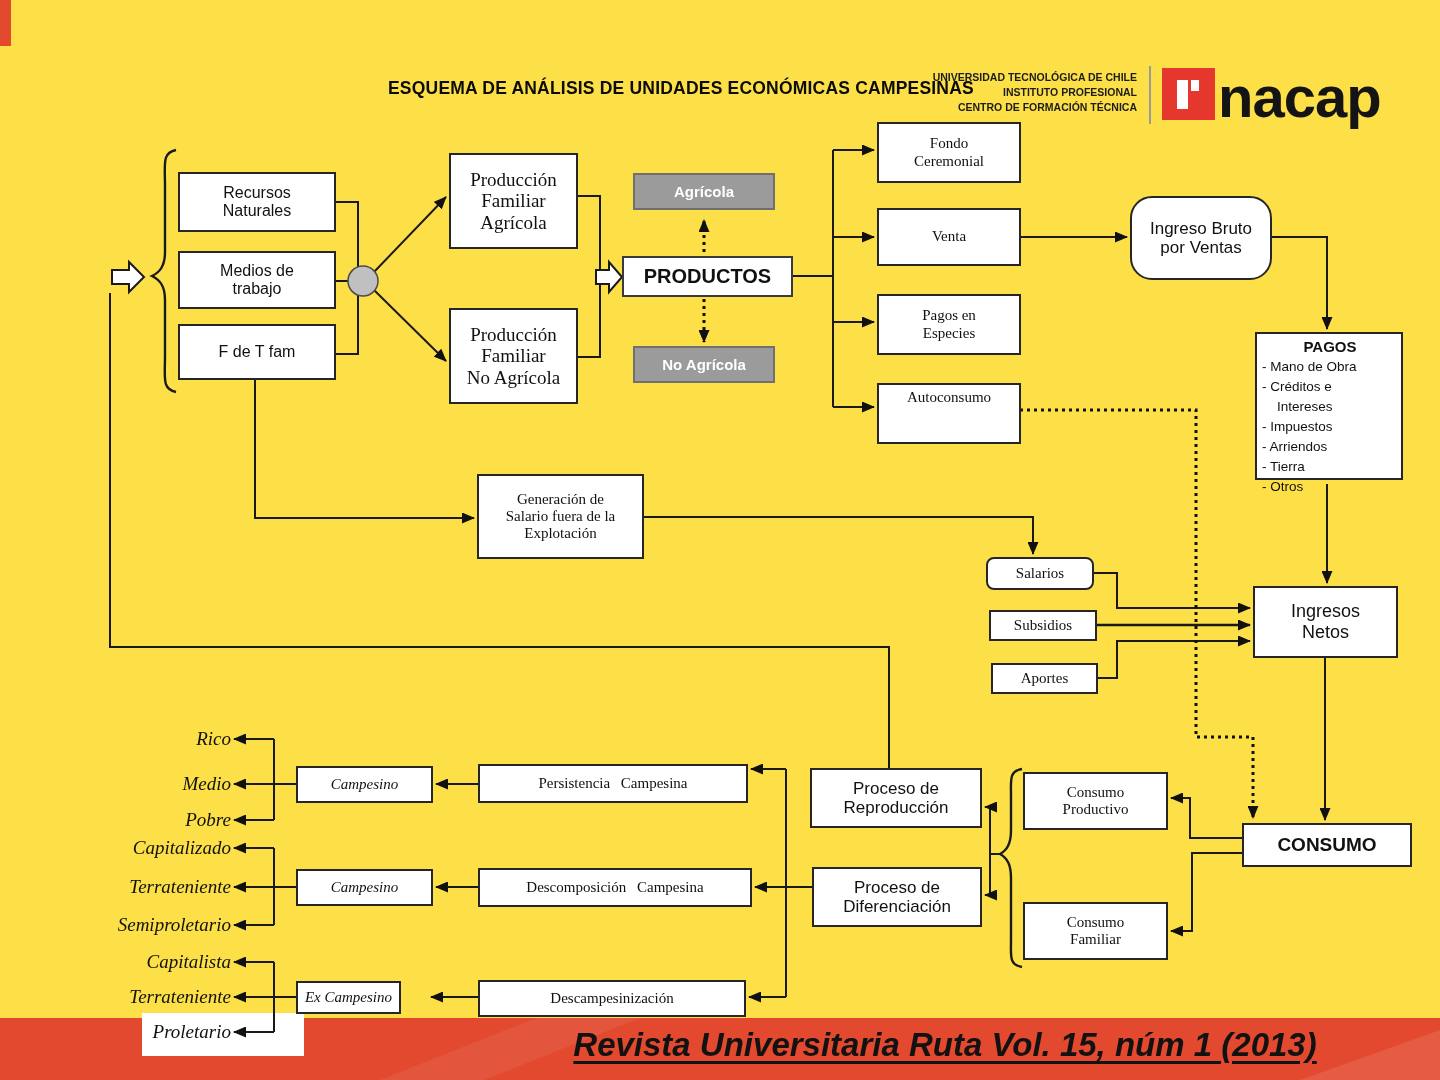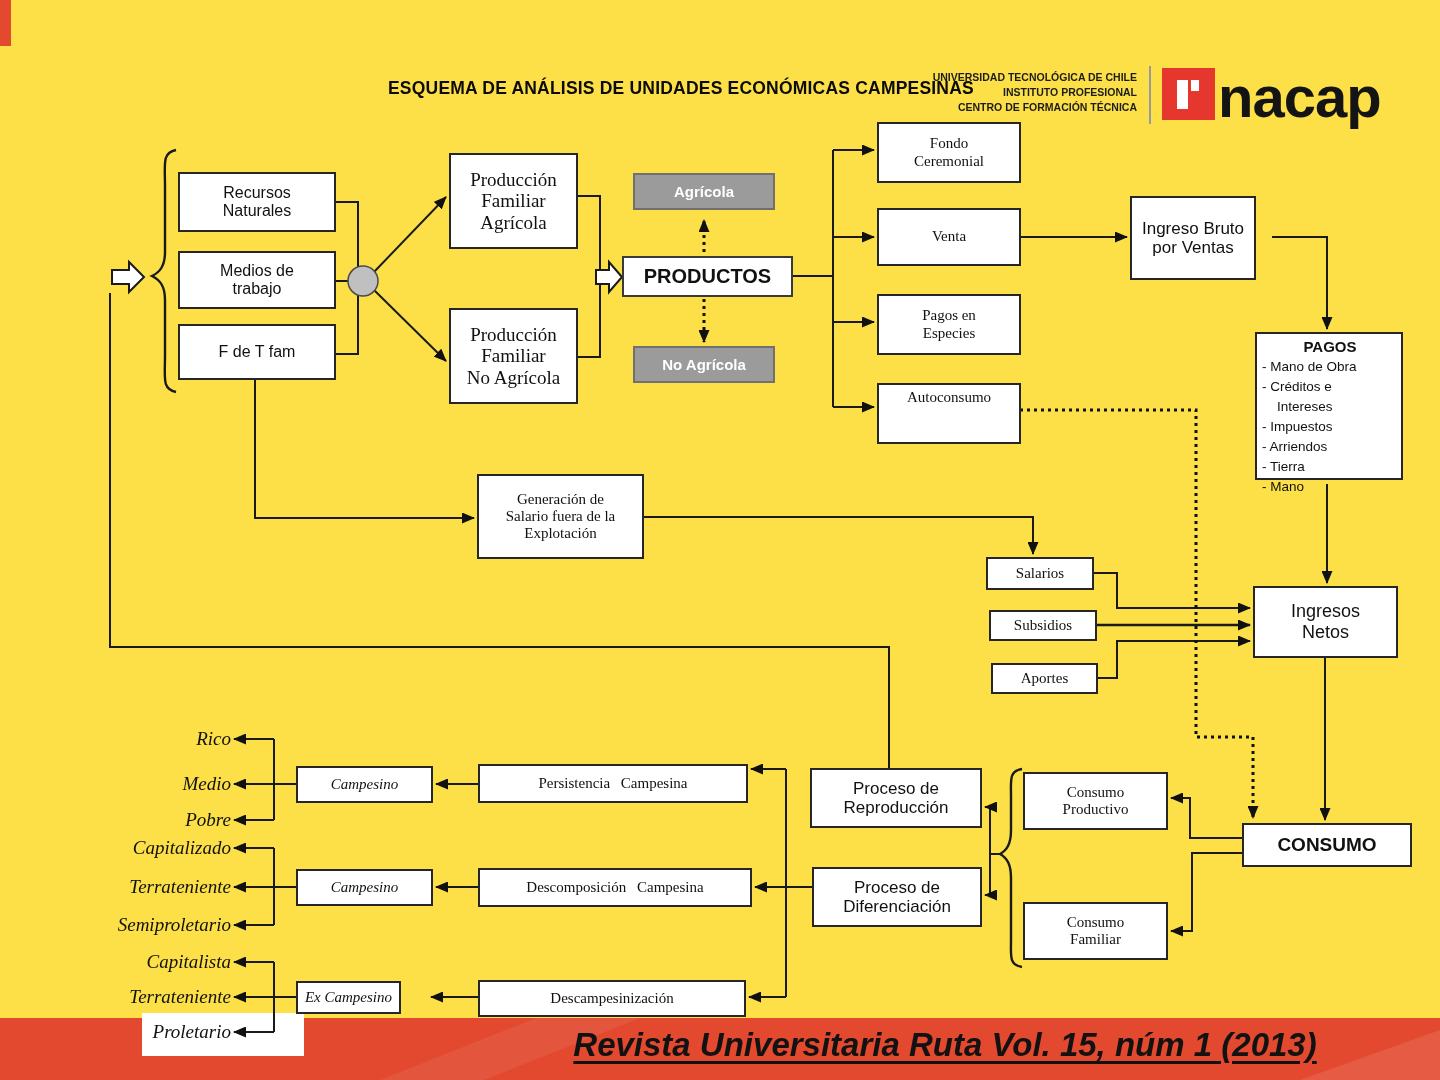--- a/index.html
+++ b/index.html
@@ -180,39 +180,39 @@
   <div class="bx gray" style="left:633px;top:173px;width:142px;height:37px;">Agrícola</div>
   <div class="bx gray" style="left:633px;top:346px;width:142px;height:37px;">No Agrícola</div>
 
   <div class="bx serif" style="left:877px;top:122px;width:144px;height:61px;">Fondo
 Ceremonial</div>
   <div class="bx serif" style="left:877px;top:208px;width:144px;height:58px;">Venta</div>
   <div class="bx serif" style="left:877px;top:294px;width:144px;height:61px;">Pagos en
 Especies</div>
   <div class="bx serif topalign" style="left:877px;top:383px;width:144px;height:61px;">Autoconsumo</div>
 
-  <div class="bx sans17" style="left:1130px;top:196px;width:126px;height:84px;">Ingreso Bruto
+  <div class="bx sans17" style="left:1130px;top:196px;width:142px;height:84px;border-radius:22px;">Ingreso Bruto
 por Ventas</div>
 
   <div class="bx" style="left:1255px;top:332px;width:148px;height:148px;"></div>
   <div class="pagos-text">
     <div class="pagos-title">PAGOS</div>
     <div class="pagos-item">- Mano de Obra</div>
     <div class="pagos-item">- Créditos e</div>
     <div class="pagos-item">&nbsp;&nbsp;&nbsp;&nbsp;Intereses</div>
     <div class="pagos-item">- Impuestos</div>
     <div class="pagos-item">- Arriendos</div>
     <div class="pagos-item">- Tierra</div>
-    <div class="pagos-item">- Mano</div>
+    <div class="pagos-item">- Otros</div>
   </div>
 
   <div class="bx serif" style="left:477px;top:474px;width:167px;height:85px;">Generación de
 Salario fuera de la
 Explotación</div>
-  <div class="bx serif" style="left:986px;top:557px;width:108px;height:33px;">Salarios</div>
+  <div class="bx serif" style="left:986px;top:557px;width:108px;height:33px;border-radius:8px;">Salarios</div>
   <div class="bx serif" style="left:989px;top:610px;width:108px;height:31px;">Subsidios</div>
   <div class="bx serif" style="left:991px;top:663px;width:107px;height:31px;">Aportes</div>
   <div class="bx sans" style="left:1253px;top:586px;width:145px;height:72px;font-size:18px;">Ingresos
 Netos</div>
 
   <div class="bx sans b" style="left:1242px;top:823px;width:170px;height:44px;font-size:19px;">CONSUMO</div>
   <div class="bx serif" style="left:1023px;top:772px;width:145px;height:58px;">Consumo
 Productivo</div>
   <div class="bx serif" style="left:1023px;top:902px;width:145px;height:58px;">Consumo
 Familiar</div>

